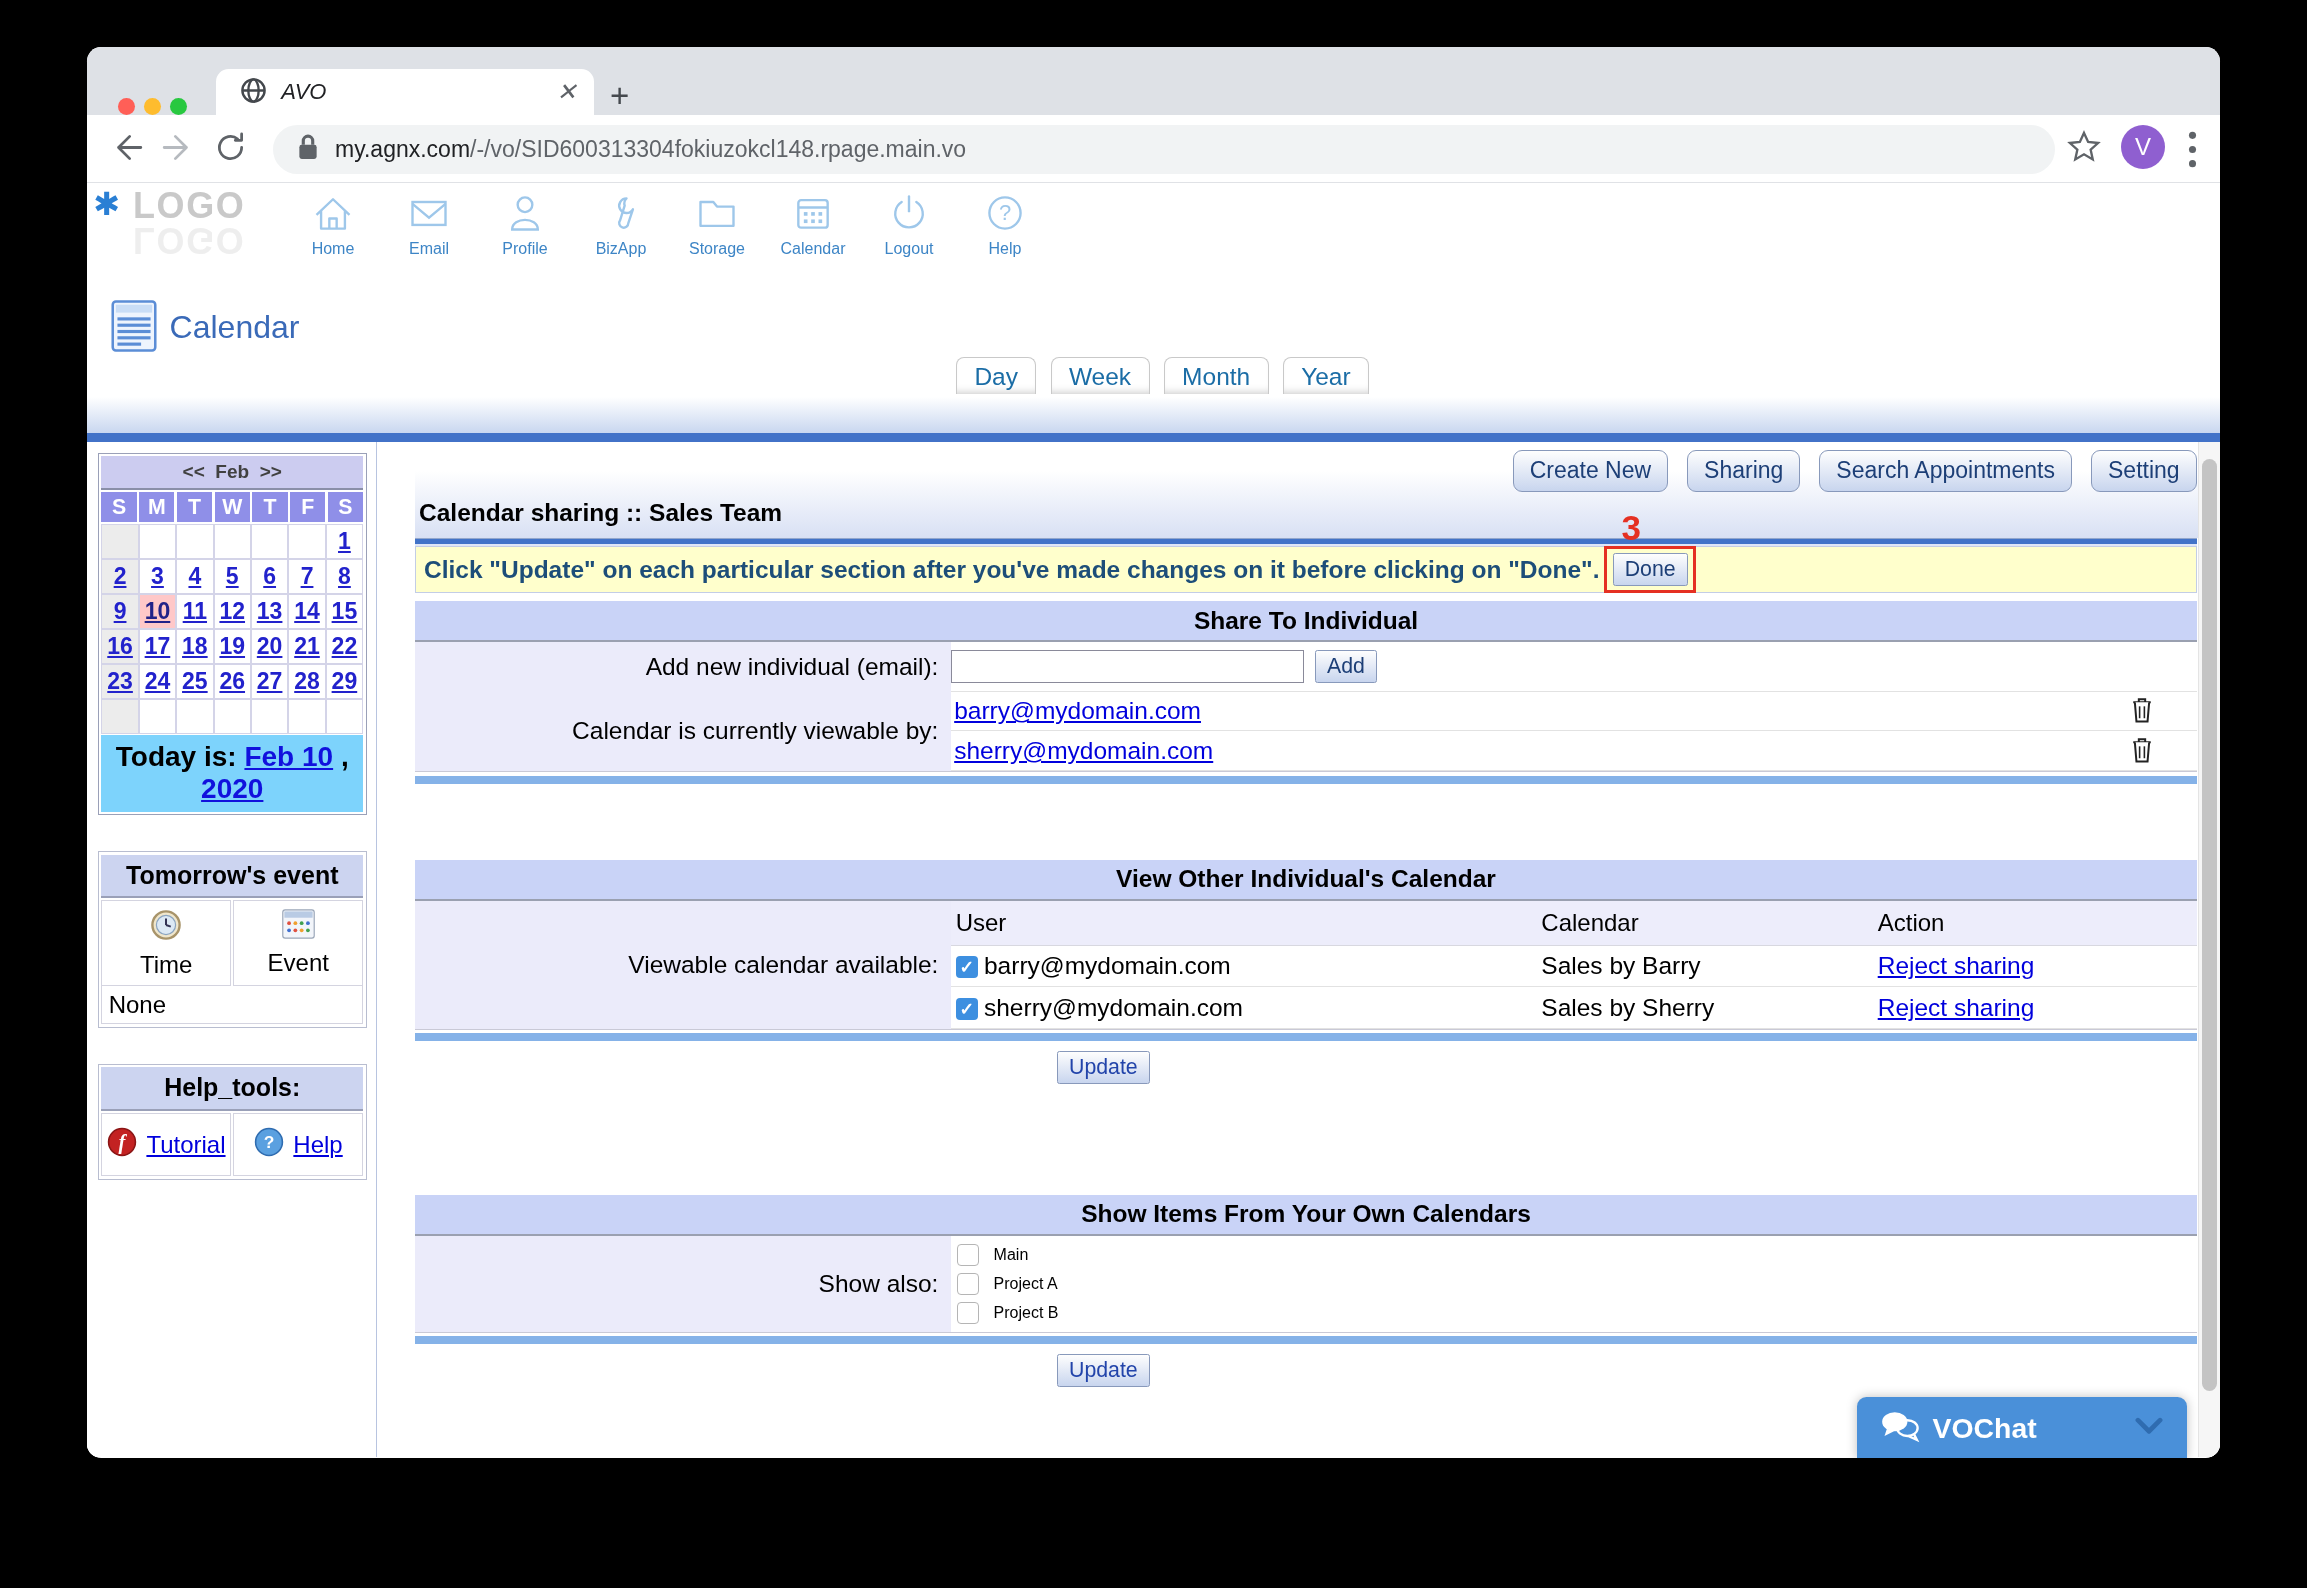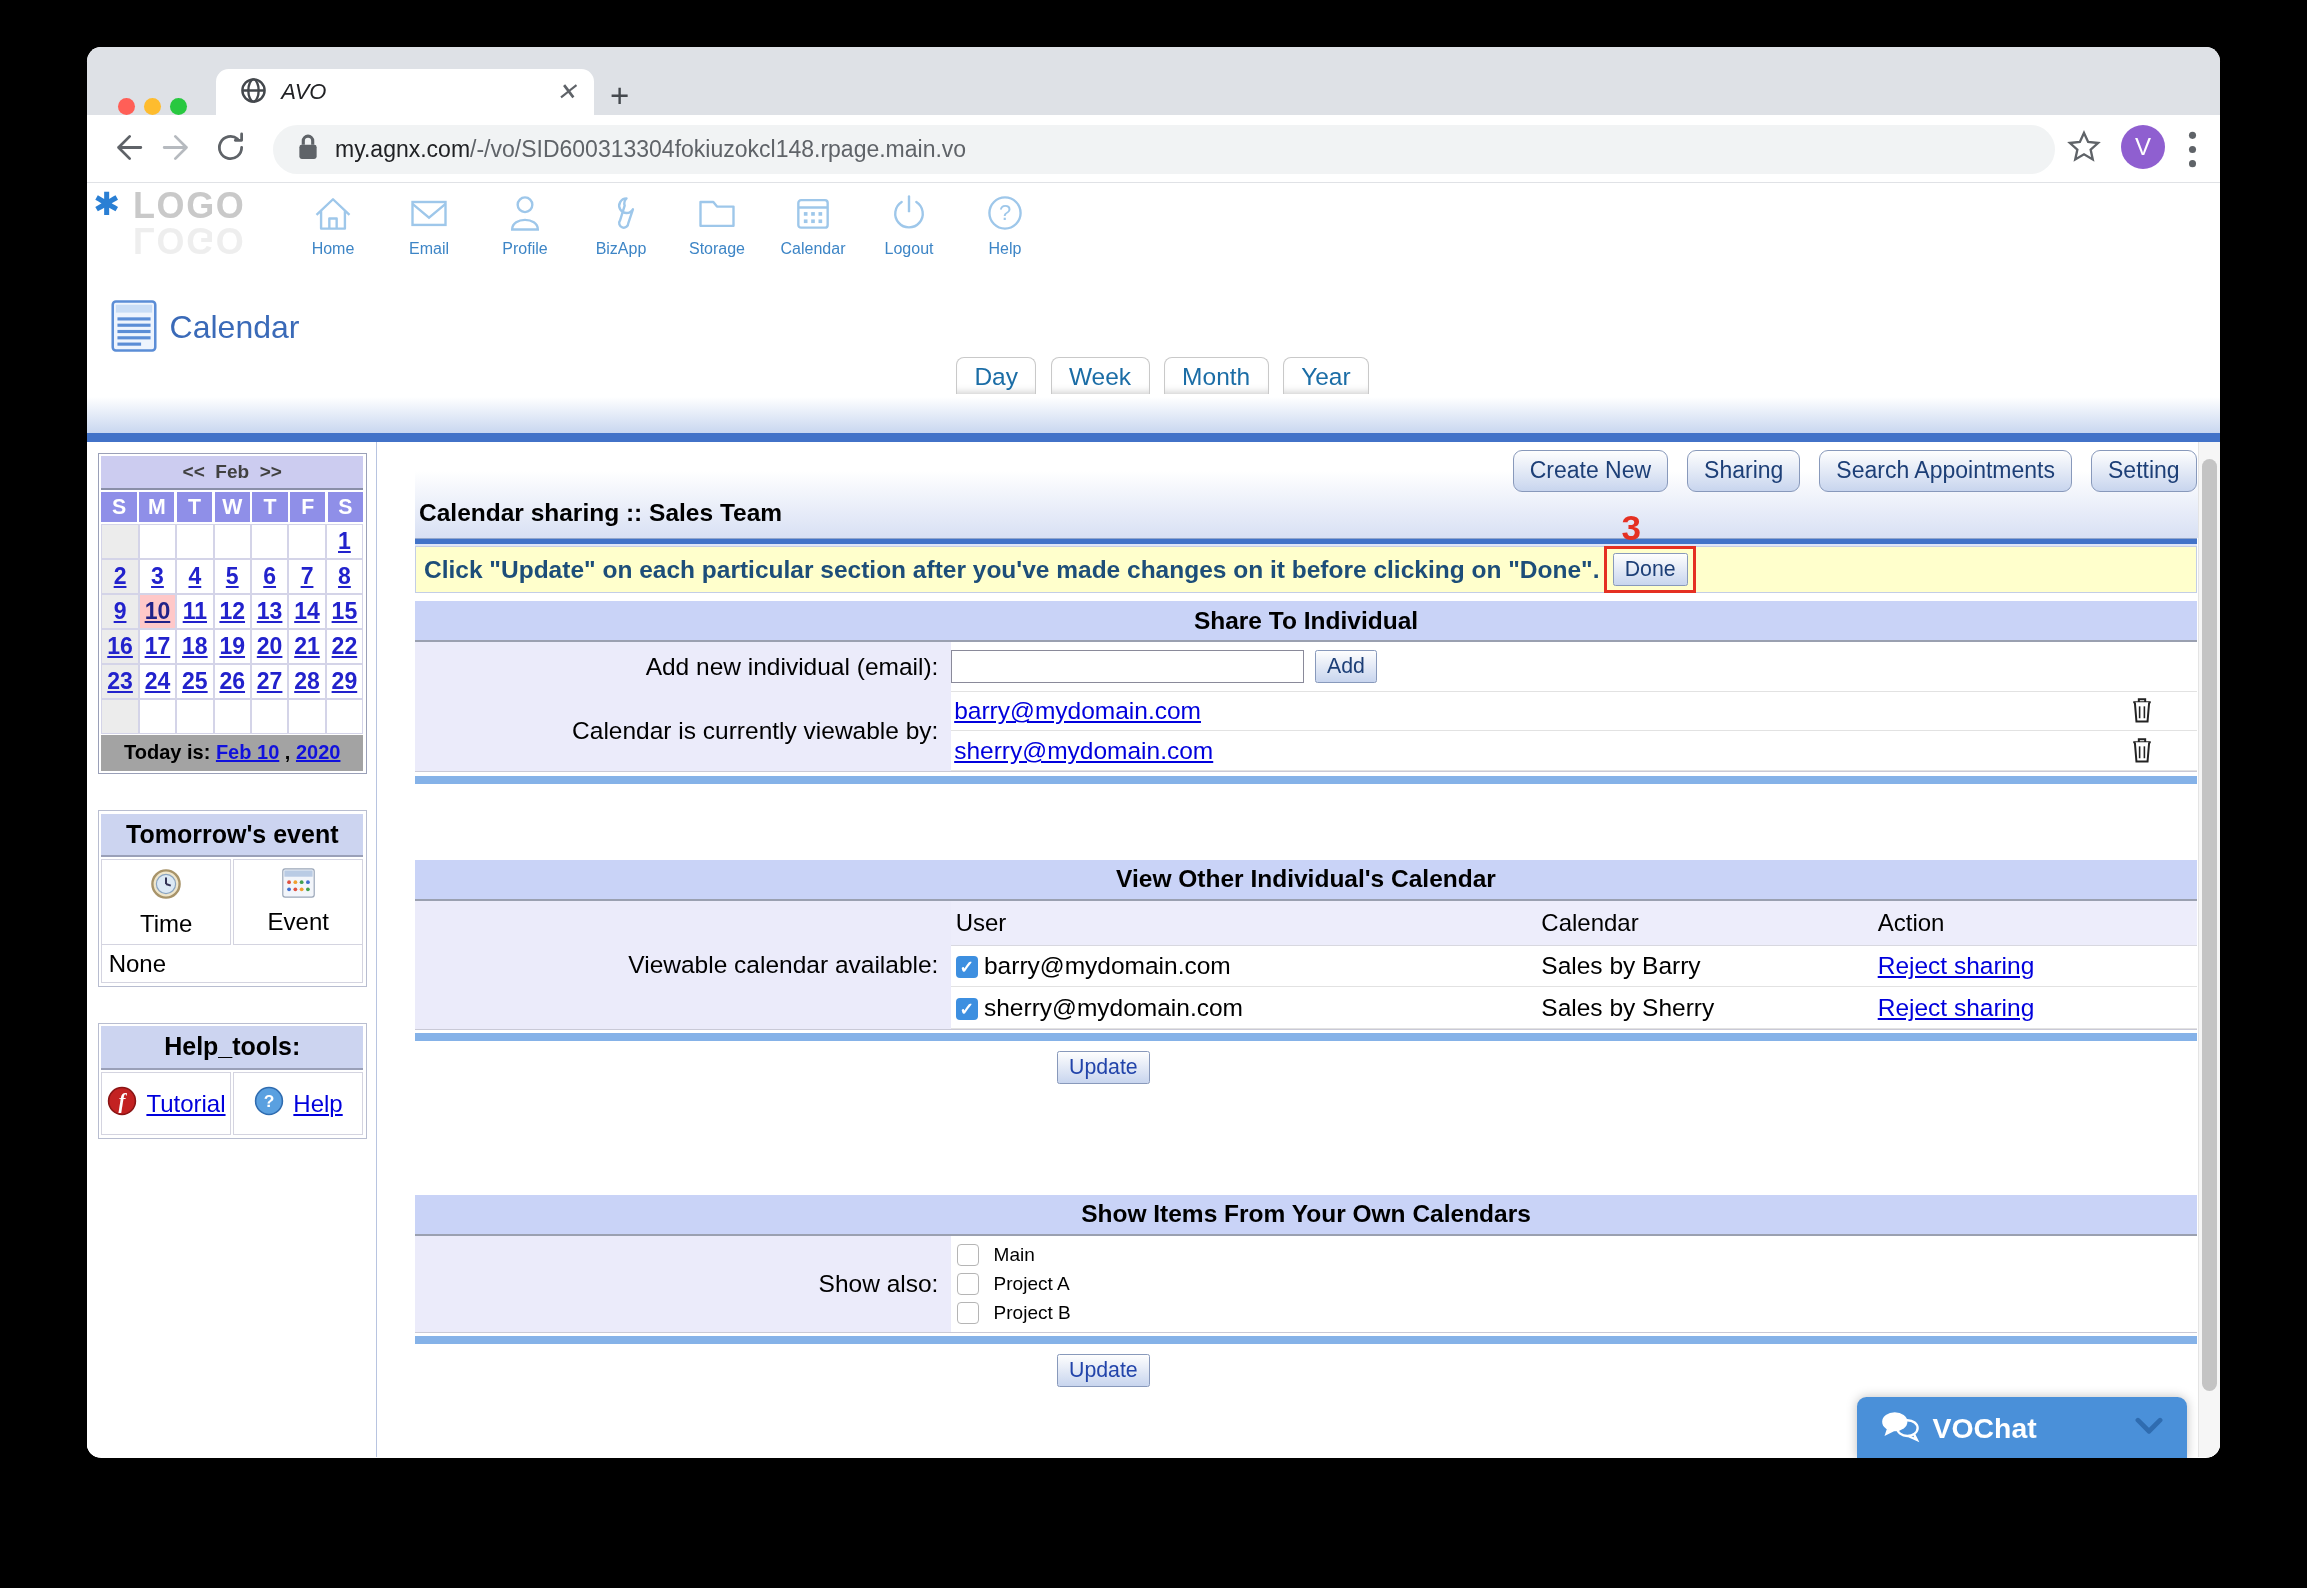--- a/index.html
+++ b/index.html
@@ -52,21 +52,21 @@
   .mc-head { background:#ccccf0; text-align:center; font-size:19px; font-weight:bold; color:#404040; padding:4.7px 0; border-bottom:2.4px solid #8a8fa8; }
   .mc-head span { cursor:pointer; }
   .mc-days { display:flex; gap:2.4px; margin-top:2.4px; }
   .mc-days div { flex:1; background:#8f8fe8; color:#fff; font-weight:bold; font-size:21.3px; text-align:center; padding:2.4px 0; }
   .mc-grid { display:grid; grid-template-columns:repeat(7,1fr); gap:0; margin-top:1.6px; }
   .mc-cell { height:35px; border:0.8px solid #d4d4e8; font-size:23px; font-weight:bold; display:flex; align-items:center; justify-content:center; background:#fff; }
   .mc-cell.sun { background:#ececec; }
   .mc-cell a { color:#2222cc; text-decoration:underline; cursor:pointer; }
   .mc-cell.sel { background:#ffc8c8; }
   .mc-cell.sel a { color:#222288; }
-  .mc-today { background:#a3a3a3; text-align:center; font-size:20px; font-weight:bold; padding:6.3px 0; margin-top:1.6px; }
+  .mc-today { background:#7dd3fc; text-align:center; font-size:28px; font-weight:bold; padding:6.3px 0; margin-top:1.6px; }
   .mc-today a { color:#1111dd; text-decoration:underline; cursor:pointer; }
 
   
   .panel { border:0.8px solid #b8bdd0; margin-top:36px; background:#fff; padding:2.4px; }
   .p-head { background:#ccd4f0; text-align:center; font-size:25px; font-weight:bold; padding:6.3px 0; border-bottom:2.4px solid #9aa0b8; }
   .p-cells { display:flex; gap:2.4px; margin-top:2.4px; }
   .p-cell { flex:1; border:0.8px solid #d4d4e0; text-align:center; padding:8px 0 6.3px; font-size:24px; }
   .p-cell .lbl { margin-top:3.2px; }
   .p-none { border:0.8px solid #d4d4e0; border-top:none; font-size:24px; padding:4.7px 6.3px; }
   .hlink { color:#0000dd; text-decoration:underline; font-size:24px; cursor:pointer; }
@@ -101,21 +101,21 @@
   .viewer-row .spacer { flex:1; }
   .trash { margin-right:43px; cursor:pointer; }
 
   table.vtable { border-collapse:collapse; width:100%; }
   table.vtable th { background:#ededfb; font-weight:normal; font-size:24px; text-align:left; padding:8px 4.7px; border-bottom:1.6px solid #d8d8e0; }
   table.vtable td { font-size:24.5px; padding:6.3px 4.7px; border-bottom:1.6px solid #e2e2e2; }
   table.vtable a { color:#0000dd; text-decoration:underline; cursor:pointer; }
   .cbx { display:inline-block; width:22px; height:22px; border-radius:4px; vertical-align:middle; margin-right:6.3px; }
   .cbx.on { background:#3d8fe0; color:#fff; font-size:17.4px; font-weight:bold; text-align:center; line-height:22px; }
   .cbx.off { background:#fff; border:1.6px solid #b5b5b5; }
-  .opt-line { display:flex; align-items:center; gap:8px; font-size:19px; height:29px; }
+  .opt-line { display:flex; align-items:center; gap:8px; font-size:16px; height:29px; }
   .update-row { margin:9.5px 0 0 642px; }
   .gap { height:68px; }
   .gap2 { height:103px; }
 
   .scrollbar { position:absolute; right:0; top:0; width:22px; height:100%; background:#f6f6f6; border-left:0.8px solid #e4e4e4; }
   .thumb { position:absolute; left:3.2px; top:17.4px; width:15px; height:932px; background:#c4c4c4; border-radius:8px; }
 
   .vochat { position:absolute; left:1770px; top:1214px; width:330px; height:62px; background:#4a90d9; border-radius:9.5px 9.5px 0 0; display:flex; align-items:center; padding:0 22px; box-shadow:0 0 11px rgba(0,0,0,.25); }
   .vochat .lbl { color:#fff; font-size:28.4px; font-weight:bold; margin-left:12.6px; flex:1; }
 </style>

